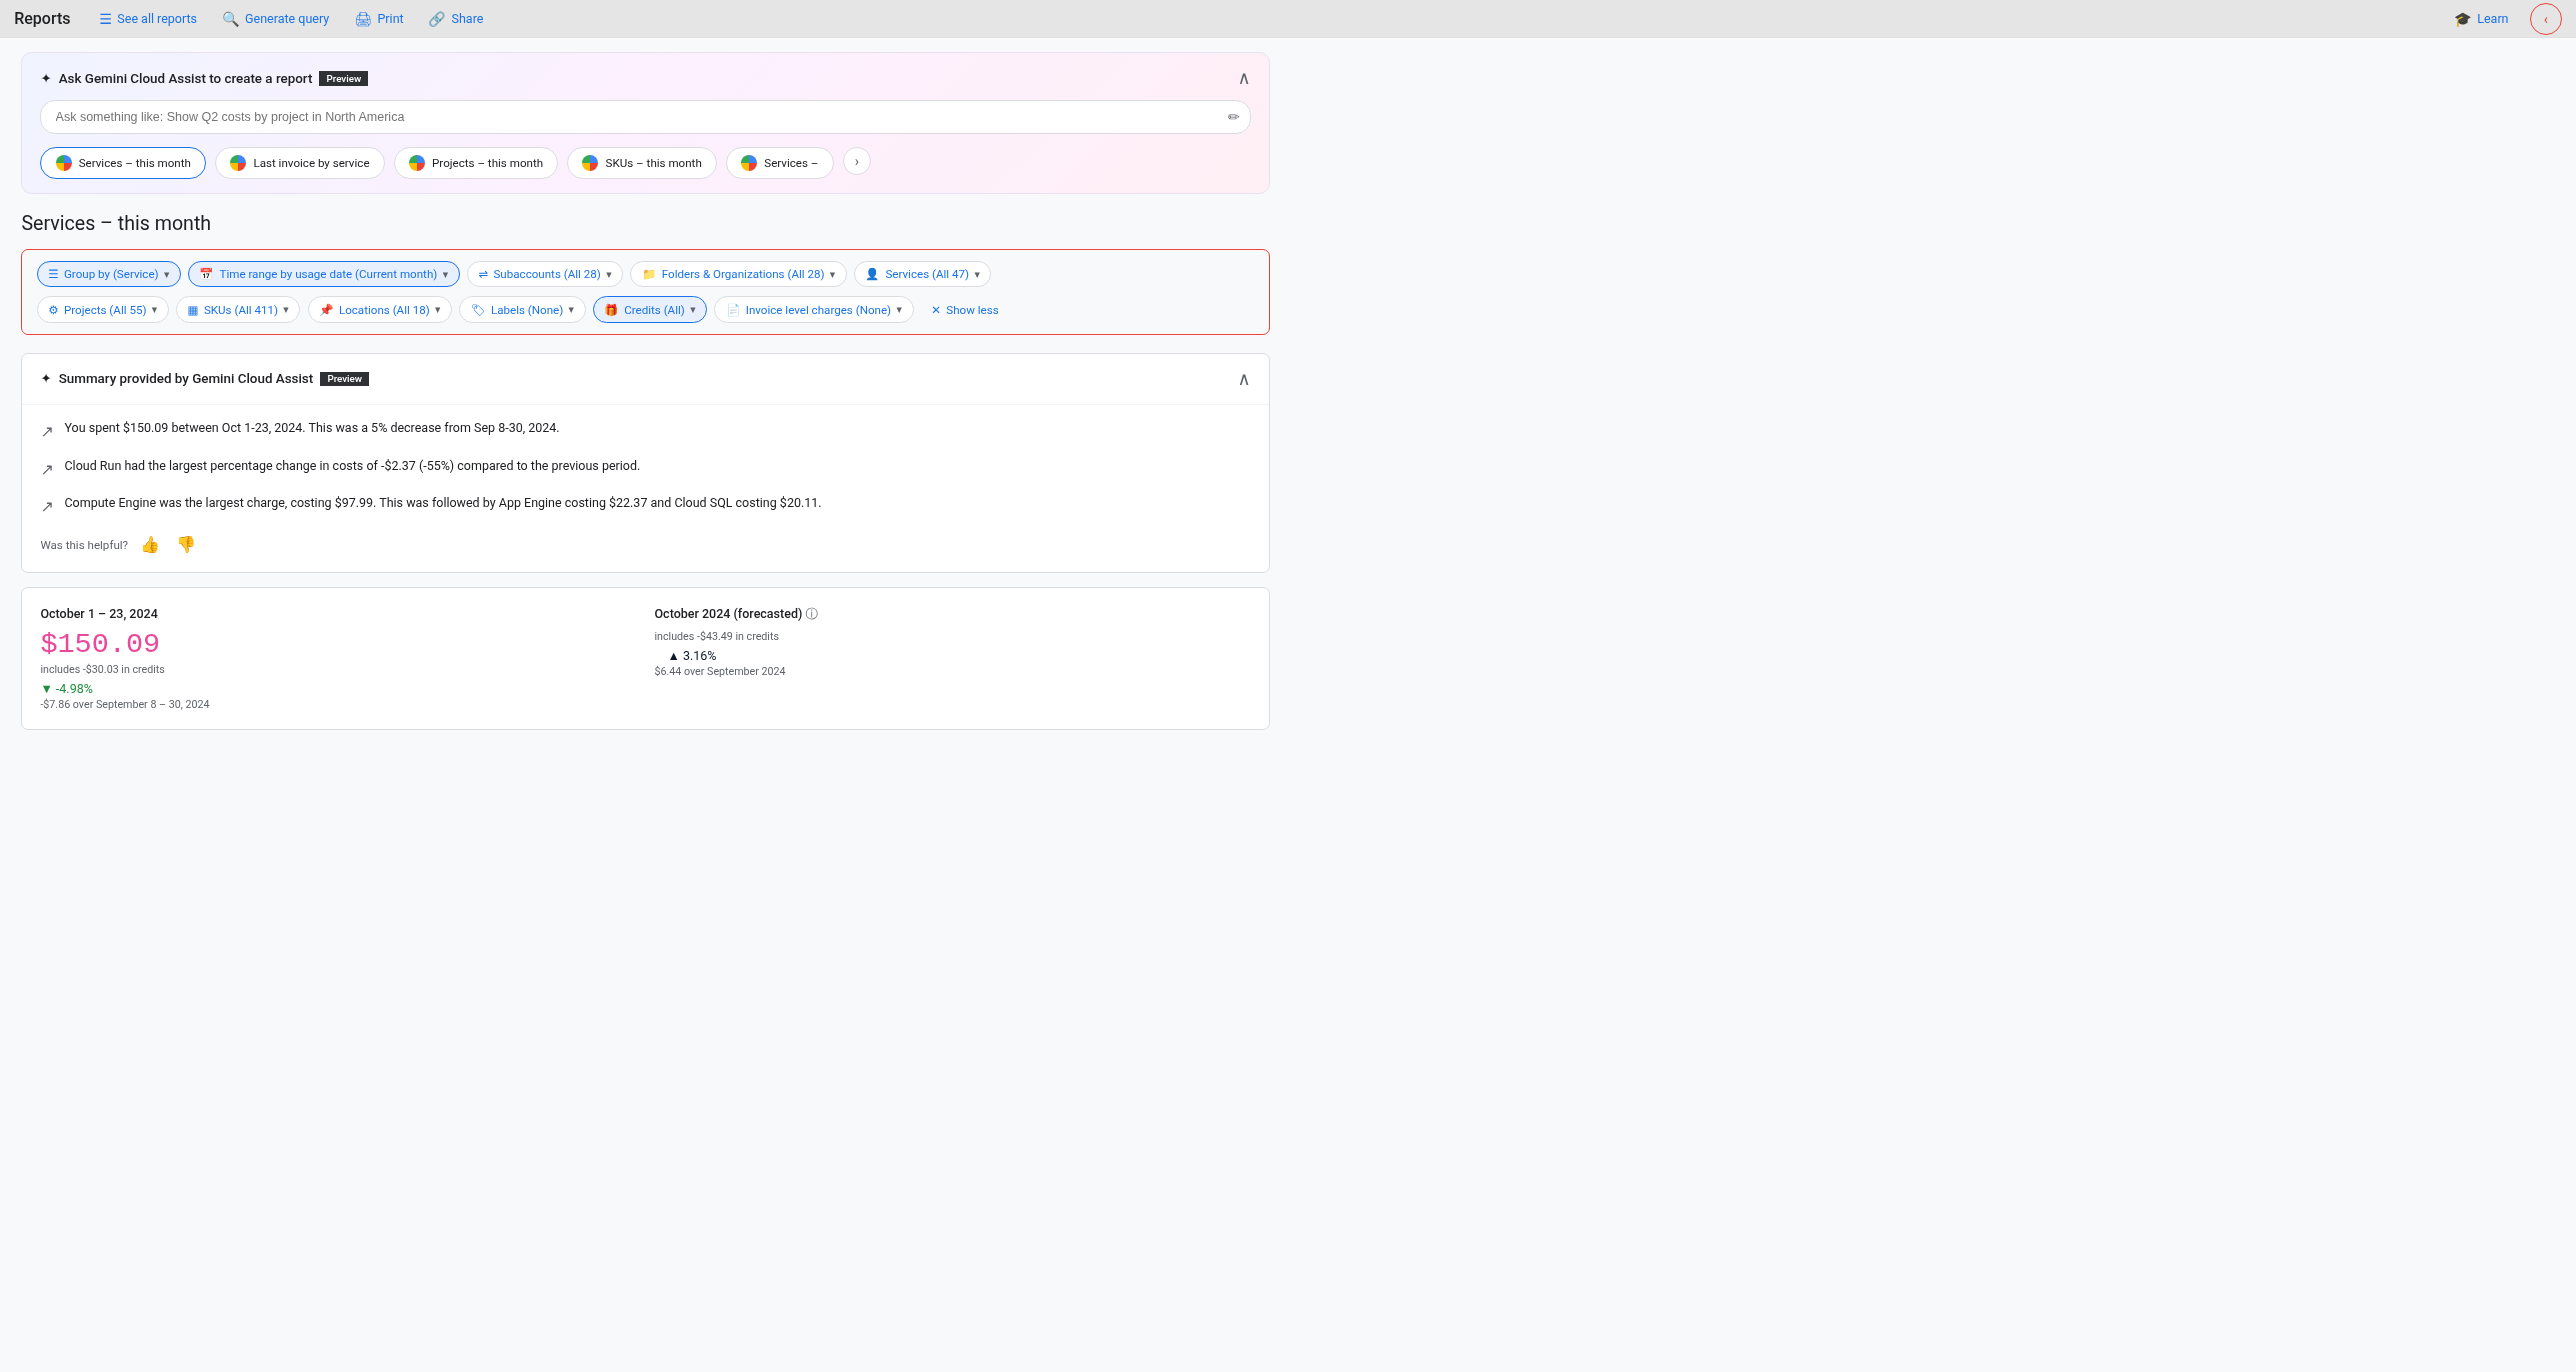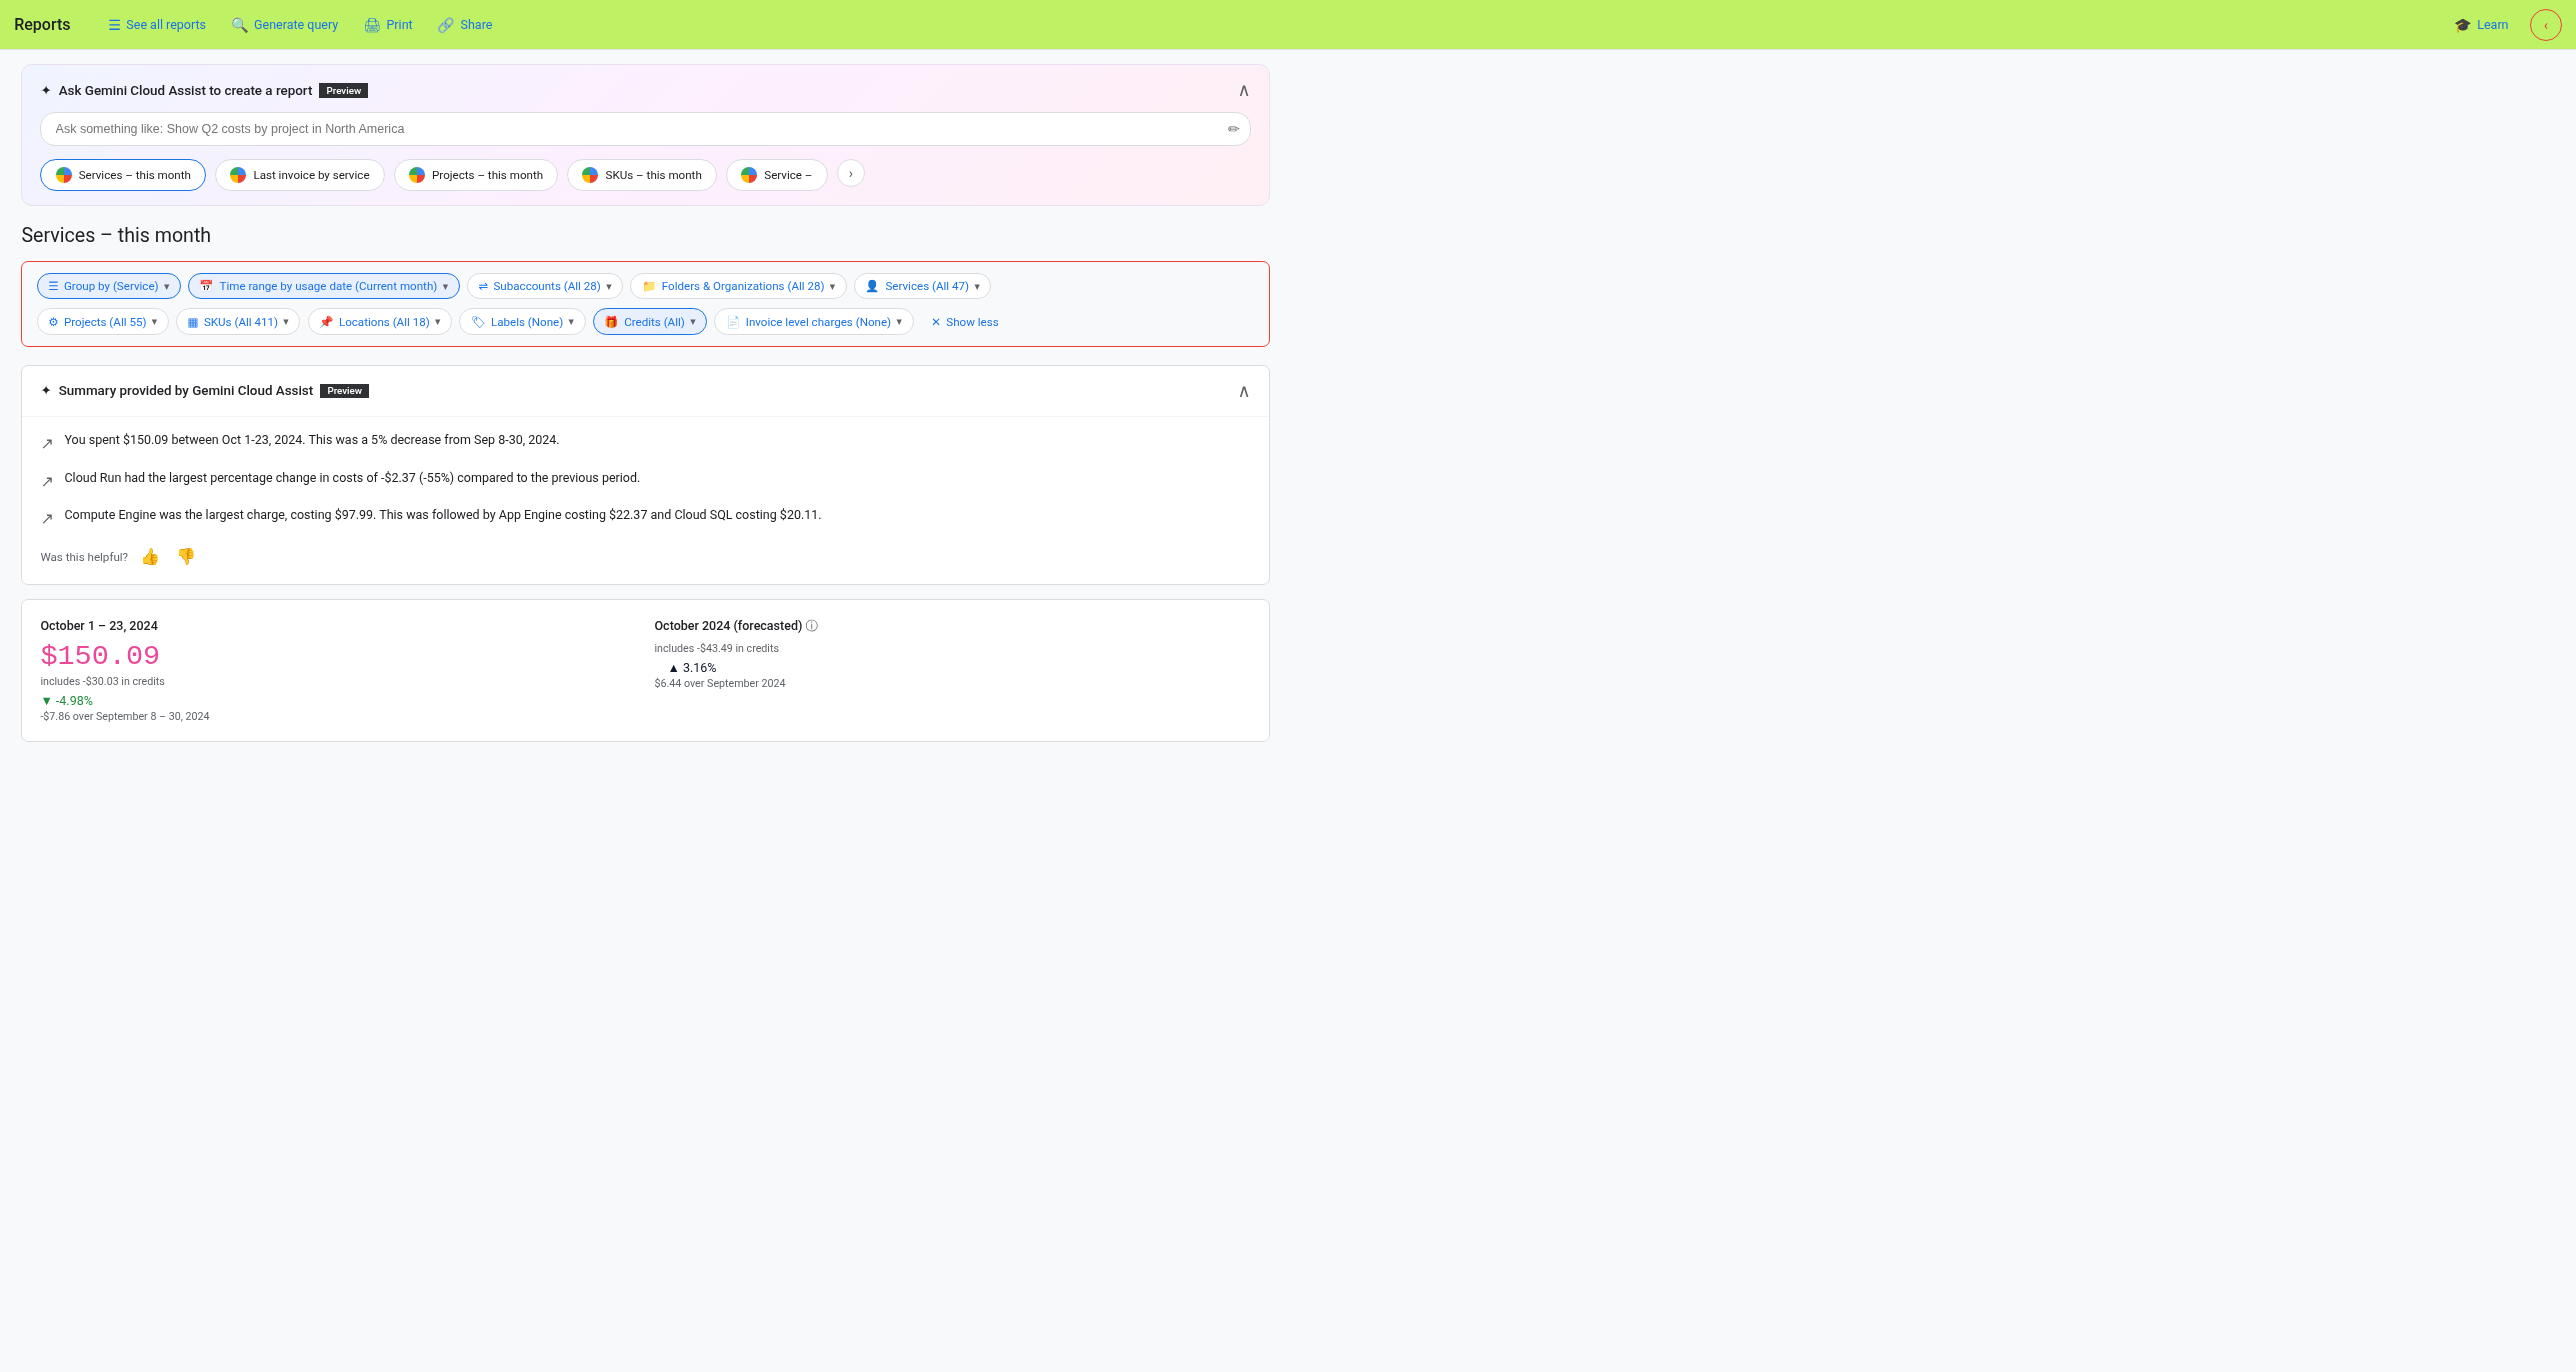--- a/index.html
+++ b/index.html
@@ -1,22 +1,22 @@
 <!DOCTYPE html>
 <html style="font-size:14.2px"><head>
   <meta charset="utf-8">
   <style>
     * { box-sizing: border-box; margin: 0; padding: 0; }
     body { font-family: 'Google Sans', Roboto, Arial, sans-serif; font-size: 12.5px; color: #202124; background: #f8f9fa; }
 
     
     .top-nav {
-      display: flex; align-items: center; gap: 20px;
-      padding: 0 14.2px; height: 50px;
-      background: #bef264; border-bottom: 0.9px solid #e0e0e0;
+      display: flex; align-items: center; gap: 11px;
+      padding: 0 14.2px; height: 38px;
+      background: #e5e5e5; border-bottom: 0.9px solid #e0e0e0;
     }
     .top-nav .reports-title {
       font-size: 16px; font-weight: 500; color: #202124; margin-right: 7.1px;
     }
     .top-nav .nav-links { display: flex; align-items: center; gap: 3.6px; flex: 1; }
     .nav-link {
       display: flex; align-items: center; gap: 5.3px;
       padding: 5.3px 10.7px; border-radius: 18px;
       font-size: 12.5px; color: #1a73e8; text-decoration: none;
       cursor: pointer; transition: background 0.2s;
@@ -221,21 +221,21 @@
       <div class="suggestion-chip">
         <span class="google-logo"></span>
         <span>Projects – this month</span>
       </div>
       <div class="suggestion-chip">
         <span class="google-logo"></span>
         <span>SKUs – this month</span>
       </div>
       <div class="suggestion-chip">
         <span class="google-logo"></span>
-        <span>Service –</span>
+        <span>Services –</span>
       </div>
       <div class="nav-arrow">›</div>
     </div>
   </div>
 
   <h1 class="page-title">Services – this month</h1>
 
   <div class="filters-section">
     <div class="filters-row">
       <div class="filter-chip active">

